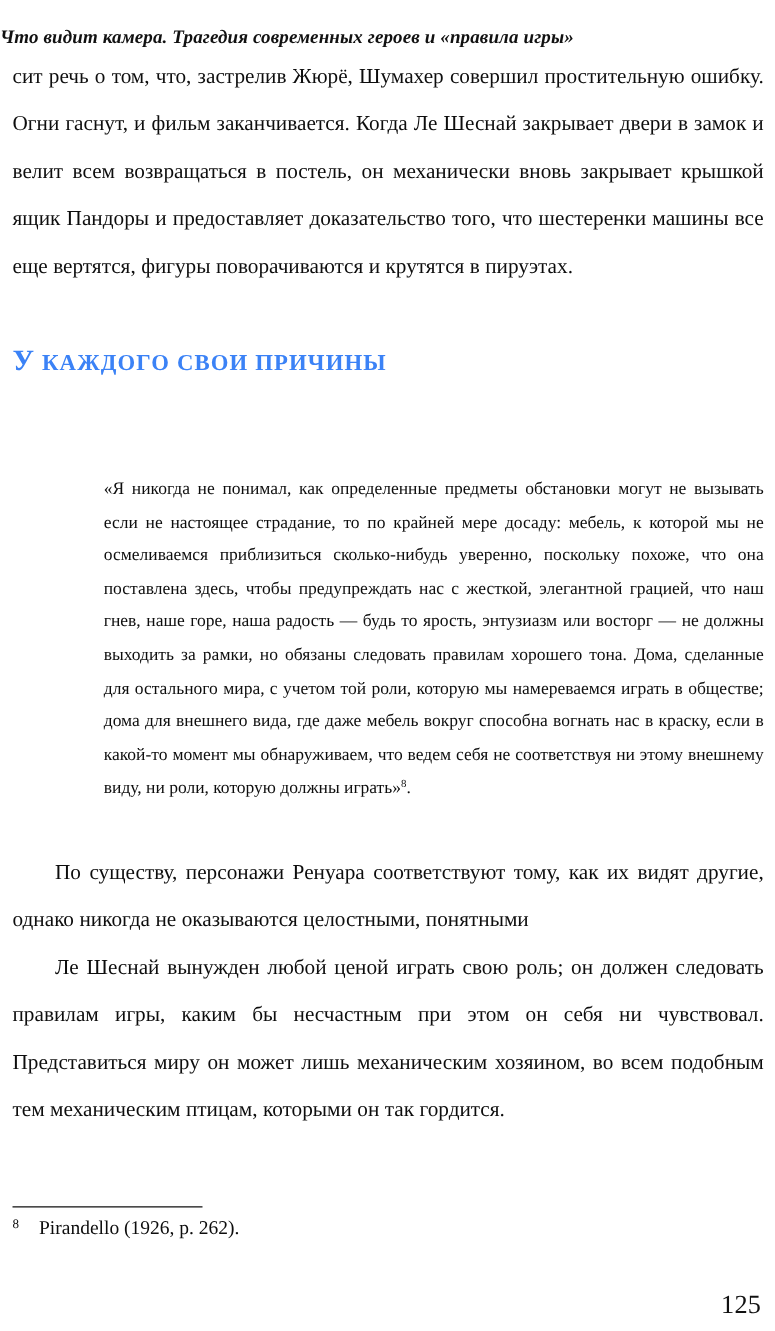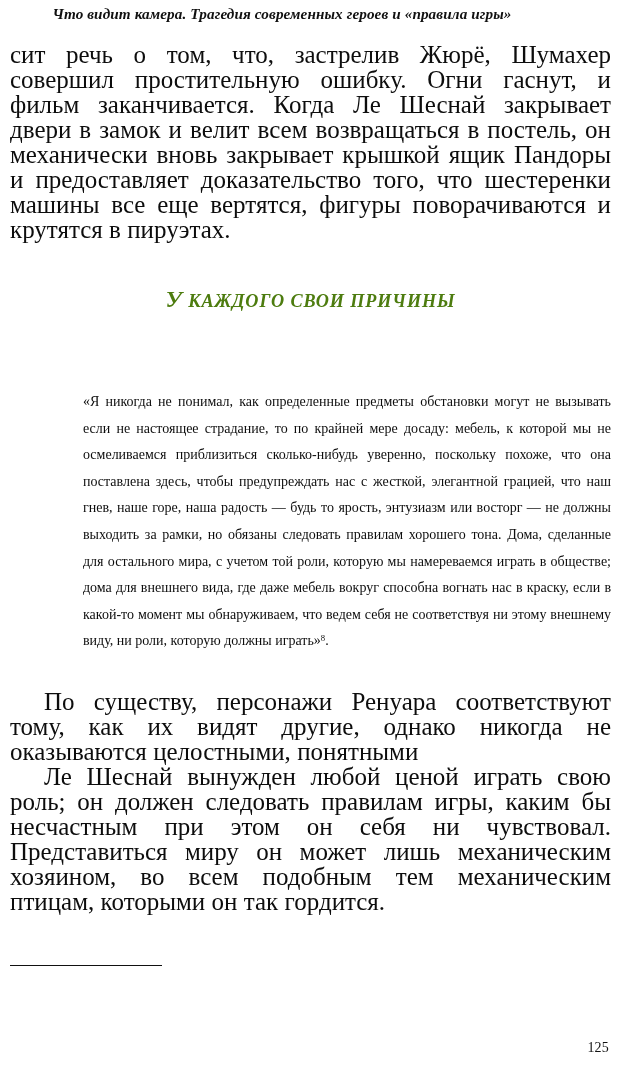--- a/index.html
+++ b/index.html
@@ -21,65 +21,63 @@
     position: absolute;
     left: 0; top: 0;
     width: 620px;
     height: 1065px;
   }
 
   
   .running-head {
     position: absolute;
     left: 0;
-    top: 5px;
+    top: 21px;
     width: 564px;
-    text-align: center;
+    text-align: left;
     font-style: italic;
     font-weight: 700;
     font-size: 15.2px;
     letter-spacing: 0.1px;
     color: #111;
   }
 
   
   .textcol {
     position: absolute;
     left: 10px;
     top: 42px;
     width: 601px;
   }
 
   p.body {
     margin: 0;
     text-align: justify;
     text-justify: inter-word;
-    font-size: 25px;
-    line-height: 25px;
+    font-size: 17px;
+    line-height: 38px;
     text-indent: 0;
     hyphens: manual;
     word-spacing: 0.1px;
   }
   p.body.indent {
     text-indent: 34px;
   }
   p.body.last-flush {
     text-align: justify;
   }
 
   
   .section-heading {
     margin: 0;
     padding: 0;
-    text-align: center;
     font-weight: 700;
     font-size: 18.6px;
     letter-spacing: 0.9px;
-    color: #4d7c0f;
-    font-style: italic;
+    color: #3b82f6;
   }
   .section-heading .initial {
     font-size: 23.5px;
   }
   .section-heading .rest {
     font-size: 18.2px;
   }
 
   
   .gap-before-heading { height: 44px; }
@@ -128,21 +126,21 @@
     vertical-align: 0.52em;
     line-height: 0;
     margin-right: 16px;
   }
 
   
   .folio {
     position: absolute;
     right: 11px;
     bottom: 9px;
-    font-size: 14px;
+    font-size: 21px;
     font-weight: 400;
     letter-spacing: 0.2px;
     color: #111;
   }
 </style>
 </head>
 <body>
 
 <div class="page">
 
@@ -168,17 +166,18 @@
     <div class="gap-after-quote"></div>
 
     <p class="body indent last-flush">По существу, персонажи Ренуара соответствуют тому, как их видят другие, однако никогда не оказываются целостными, понятными</p>
 
     <p class="body indent">Ле Шеснай вынужден любой ценой играть свою роль; он должен следовать правилам игры, каким бы несчастным при этом он себя ни чувствовал. Представиться миру он может лишь механическим хозяином, во всем подобным тем механическим птицам, которыми он так гордится.</p>
 
   </div>
 
   <div class="footnote-area">
     <div class="footnote-rule"></div>
+    <p class="footnote"><span class="fn-marker">8</span><span>Pirandello (1926, p. 262).</span></p>
   </div>
 
   <div class="folio">125</div>
 
 </div>
 
 </body></html>

